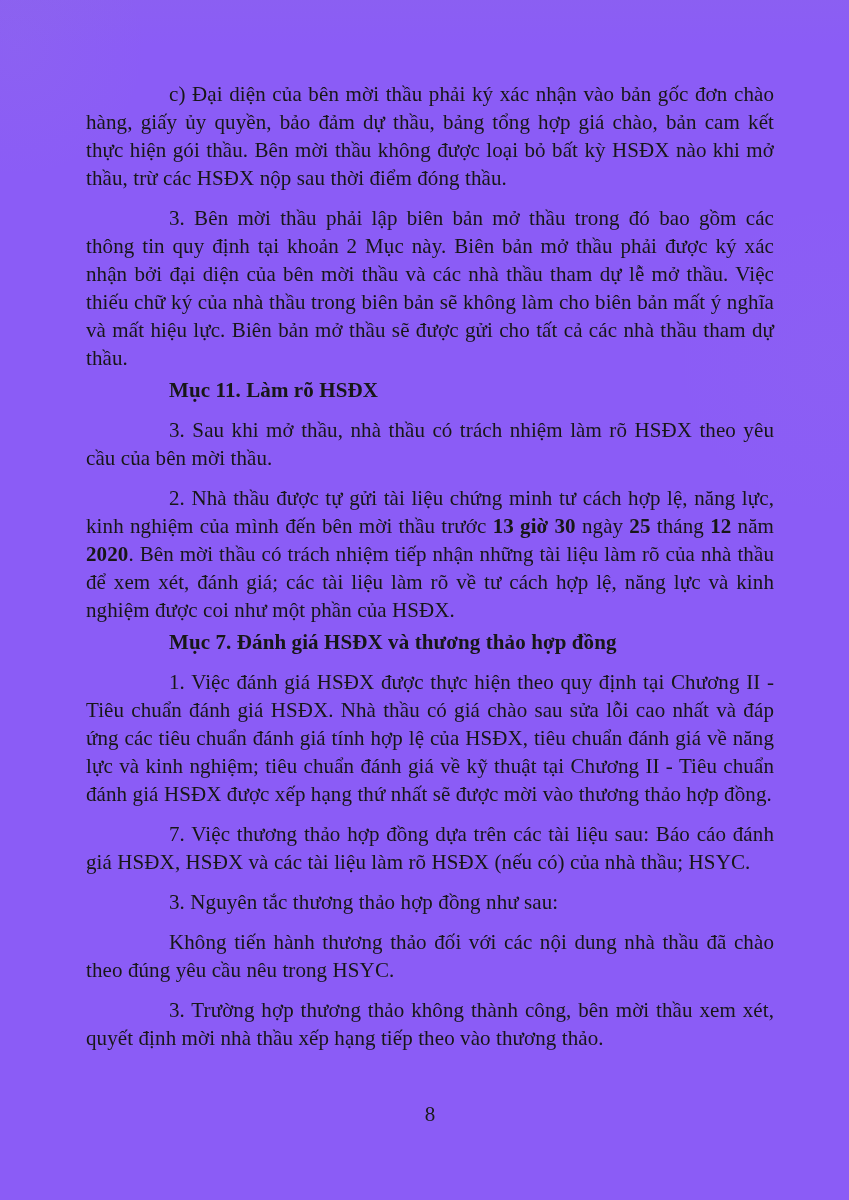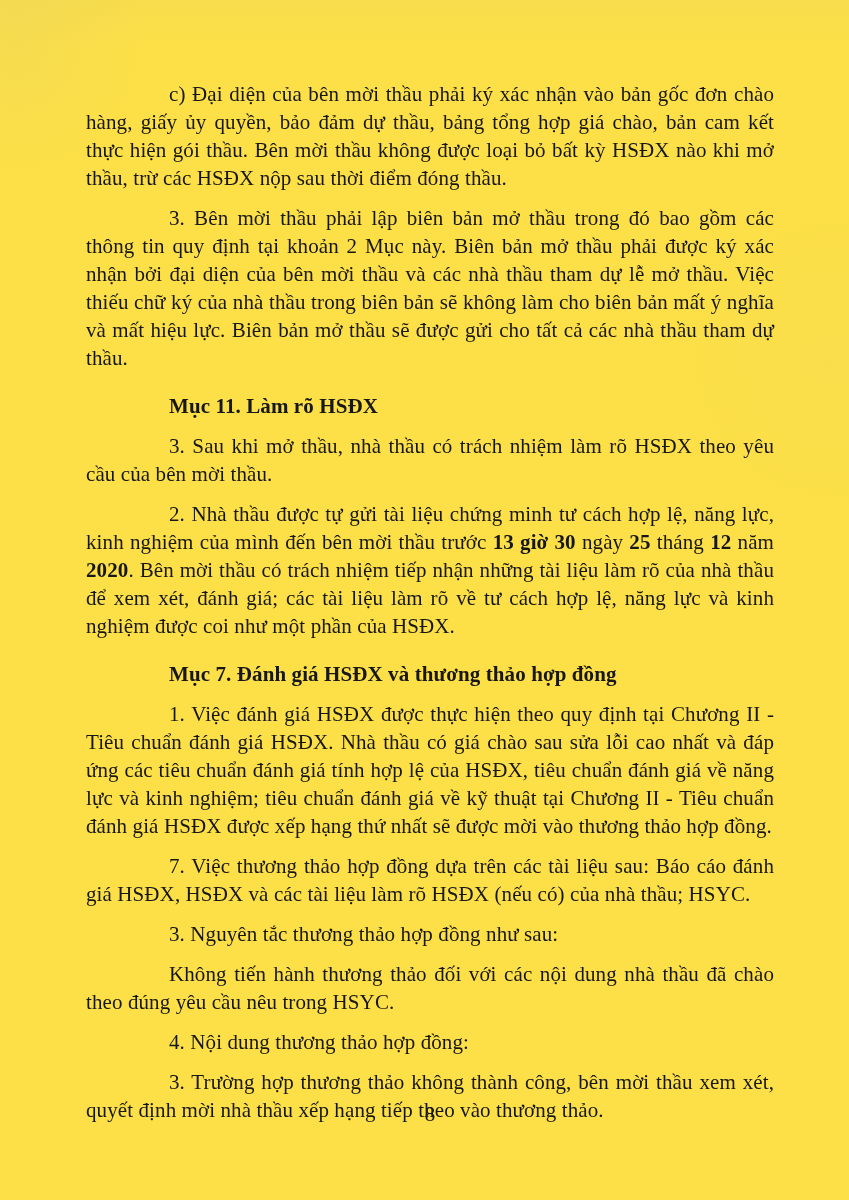--- a/index.html
+++ b/index.html
@@ -4,21 +4,21 @@
 <style>
   html, body {
     margin: 0;
     padding: 0;
     background: #ffffff;
   }
   .page {
     position: relative;
     width: 849px;
     height: 1200px;
-    background: #fde047;
+    background: #8b5cf6;
     overflow: hidden;
     font-family: "Liberation Serif", "DejaVu Serif", serif;
     color: #171717;
   }
   
   .page::before {
     content: "";
     position: absolute;
     inset: 0;
     pointer-events: none;
@@ -39,21 +39,21 @@
   }
   .block {
     margin: 0;
     text-indent: 83px;
   }
   .block + .block {
     margin-top: 12px;
   }
   .block.heading {
     font-weight: 700;
-    margin-top: 20px;
+    margin-top: 4px;
   }
   .block strong {
     font-weight: 700;
   }
   .page-footer {
     position: absolute;
     top: 1100px;
     left: 86px;
     width: 688px;
     text-align: center;
@@ -70,17 +70,16 @@
       <p class="block para"><span>c) Đại diện của bên mời thầu phải ký xác nhận vào bản gốc đơn chào hàng, giấy ủy quyền, bảo đảm dự thầu, bảng tổng hợp giá chào, bản cam kết thực hiện gói thầu. Bên mời thầu không được loại bỏ bất kỳ HSĐX nào khi mở thầu, trừ các HSĐX nộp sau thời điểm đóng thầu.</span></p>
       <p class="block para"><span>3. Bên mời thầu phải lập biên bản mở thầu trong đó bao gồm các thông tin quy định tại khoản 2 Mục này. Biên bản mở thầu phải được ký xác nhận bởi đại diện của bên mời thầu và các nhà thầu tham dự lễ mở thầu. Việc thiếu chữ ký của nhà thầu trong biên bản sẽ không làm cho biên bản mất ý nghĩa và mất hiệu lực. Biên bản mở thầu sẽ được gửi cho tất cả các nhà thầu tham dự thầu.</span></p>
       <p class="block heading"><strong>Mục 11. Làm rõ HSĐX</strong></p>
       <p class="block para"><span>3. Sau khi mở thầu, nhà thầu có trách nhiệm làm rõ HSĐX theo yêu cầu của bên mời thầu.</span></p>
       <p class="block para"><span>2. Nhà thầu được tự gửi tài liệu chứng minh tư cách hợp lệ, năng lực, kinh nghiệm của mình đến bên mời thầu trước </span><strong>13 giờ 30</strong><span> ngày </span><strong>25</strong><span> tháng </span><strong>12</strong><span> năm </span><strong>2020</strong><span>. Bên mời thầu có trách nhiệm tiếp nhận những tài liệu làm rõ của nhà thầu để xem xét, đánh giá; các tài liệu làm rõ về tư cách hợp lệ, năng lực và kinh nghiệm được coi như một phần của HSĐX.</span></p>
       <p class="block heading"><strong>Mục 7. Đánh giá HSĐX và thương thảo hợp đồng</strong></p>
       <p class="block para"><span>1. Việc đánh giá HSĐX được thực hiện theo quy định tại Chương II - Tiêu chuẩn đánh giá HSĐX. Nhà thầu có giá chào sau sửa lỗi cao nhất và đáp ứng các tiêu chuẩn đánh giá tính hợp lệ của HSĐX, tiêu chuẩn đánh giá về năng lực và kinh nghiệm; tiêu chuẩn đánh giá về kỹ thuật tại Chương II - Tiêu chuẩn đánh giá HSĐX được xếp hạng thứ nhất sẽ được mời vào thương thảo hợp đồng.</span></p>
       <p class="block para"><span>7. Việc thương thảo hợp đồng dựa trên các tài liệu sau: Báo cáo đánh giá HSĐX, HSĐX và các tài liệu làm rõ HSĐX (nếu có) của nhà thầu; HSYC.</span></p>
       <p class="block para"><span>3. Nguyên tắc thương thảo hợp đồng như sau:</span></p>
       <p class="block para"><span>Không tiến hành thương thảo đối với các nội dung nhà thầu đã chào theo đúng yêu cầu nêu trong HSYC.</span></p>
-      <p class="block para"><span>4. Nội dung thương thảo hợp đồng:</span></p>
       <p class="block para"><span>3. Trường hợp thương thảo không thành công, bên mời thầu xem xét, quyết định mời nhà thầu xếp hạng tiếp theo vào thương thảo.</span></p>
     </div>
   <div class="page-footer">8</div>
 </div>
 
 </body></html>

